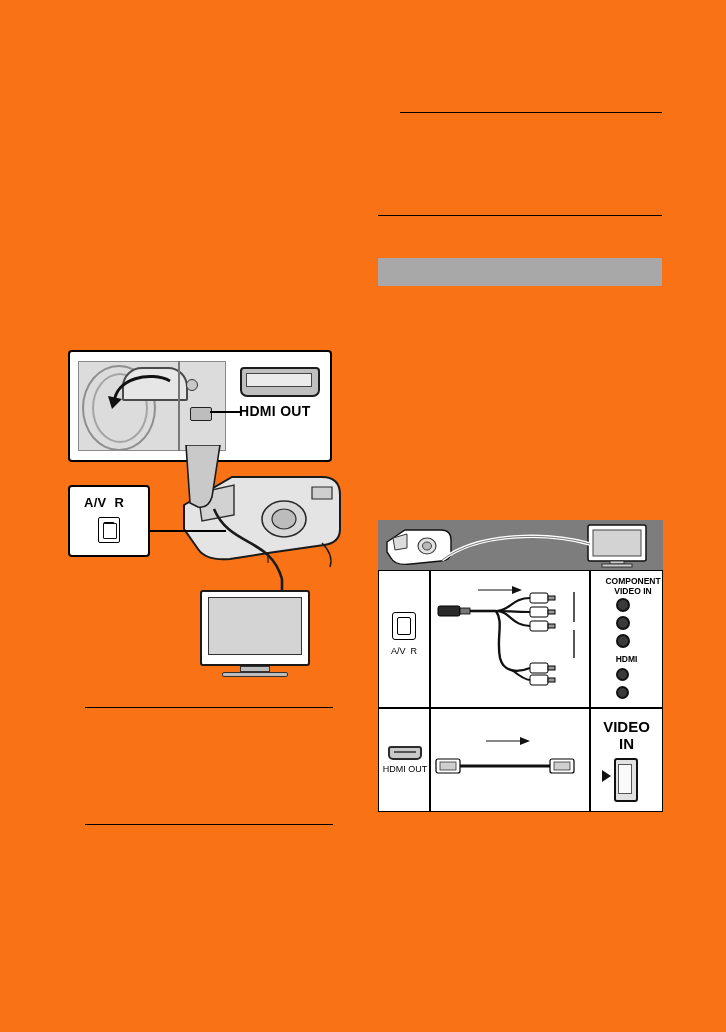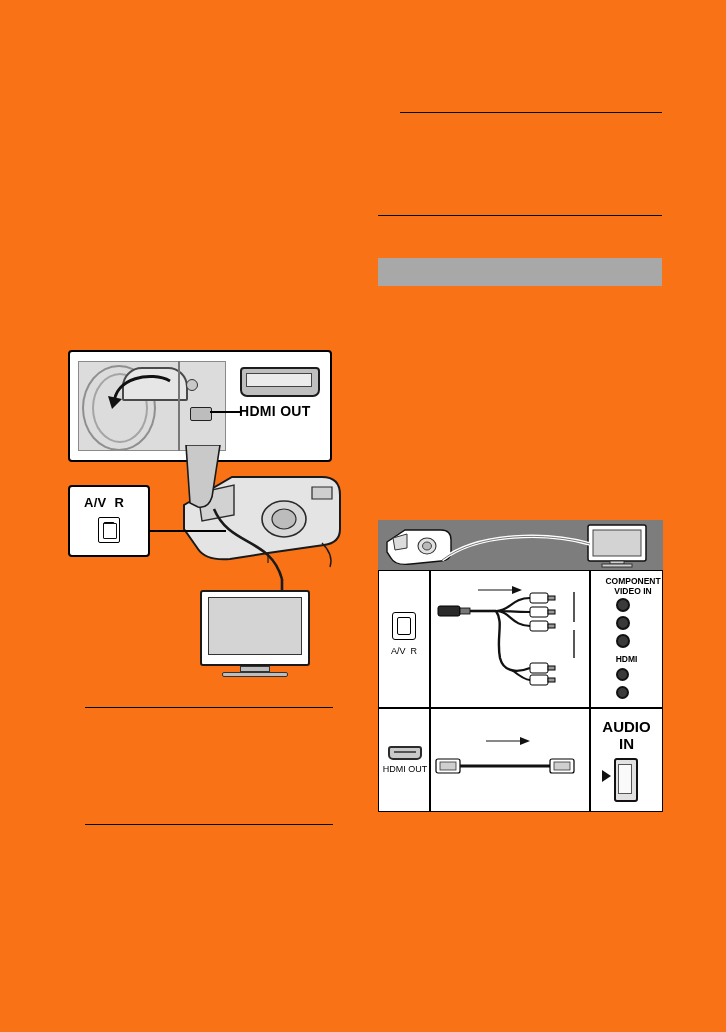--- a/index.html
+++ b/index.html
@@ -292,20 +292,20 @@
     <svg style="position:absolute;left:56px;top:205px;" width="152" height="68" viewBox="0 0 152 68">
       <line x1="52" y1="16" x2="86" y2="16" stroke="#111" stroke-width="1"></line>
       <polygon points="86,12 96,16 86,20" fill="#111"></polygon>
       <rect x="2" y="34" width="24" height="14" rx="2" fill="#ffffff" stroke="#000" stroke-width="1.2"></rect>
       <rect x="6" y="37" width="16" height="8" fill="#cfcfcf" stroke="#333" stroke-width="0.8"></rect>
       <path d="M26 41 L116 41" stroke="#111" stroke-width="3" fill="none"></path>
       <rect x="116" y="34" width="24" height="14" rx="2" fill="#ffffff" stroke="#000" stroke-width="1.2"></rect>
       <rect x="120" y="37" width="16" height="8" fill="#cfcfcf" stroke="#333" stroke-width="0.8"></rect>
     </svg>
 
-    <div class="cap cap-b" style="left:214px;top:198px;width:69px;font-size:15px;line-height:17px;">AUDIO
+    <div class="cap cap-b" style="left:214px;top:198px;width:69px;font-size:15px;line-height:17px;">VIDEO
 IN</div>
     <div style="position:absolute;left:236px;top:238px;width:20px;height:40px;background:#e2e2e2;border:2px solid #111;border-radius:3px;"></div>
     <div style="position:absolute;left:240px;top:244px;width:12px;height:28px;background:#fafafa;border:1px solid #555;"></div>
     <div style="position:absolute;left:224px;top:250px;width:0;height:0;border-left:9px solid #111;border-top:6px solid transparent;border-bottom:6px solid transparent;"></div>
   </div>
 
 </div>
 
 </body></html>

